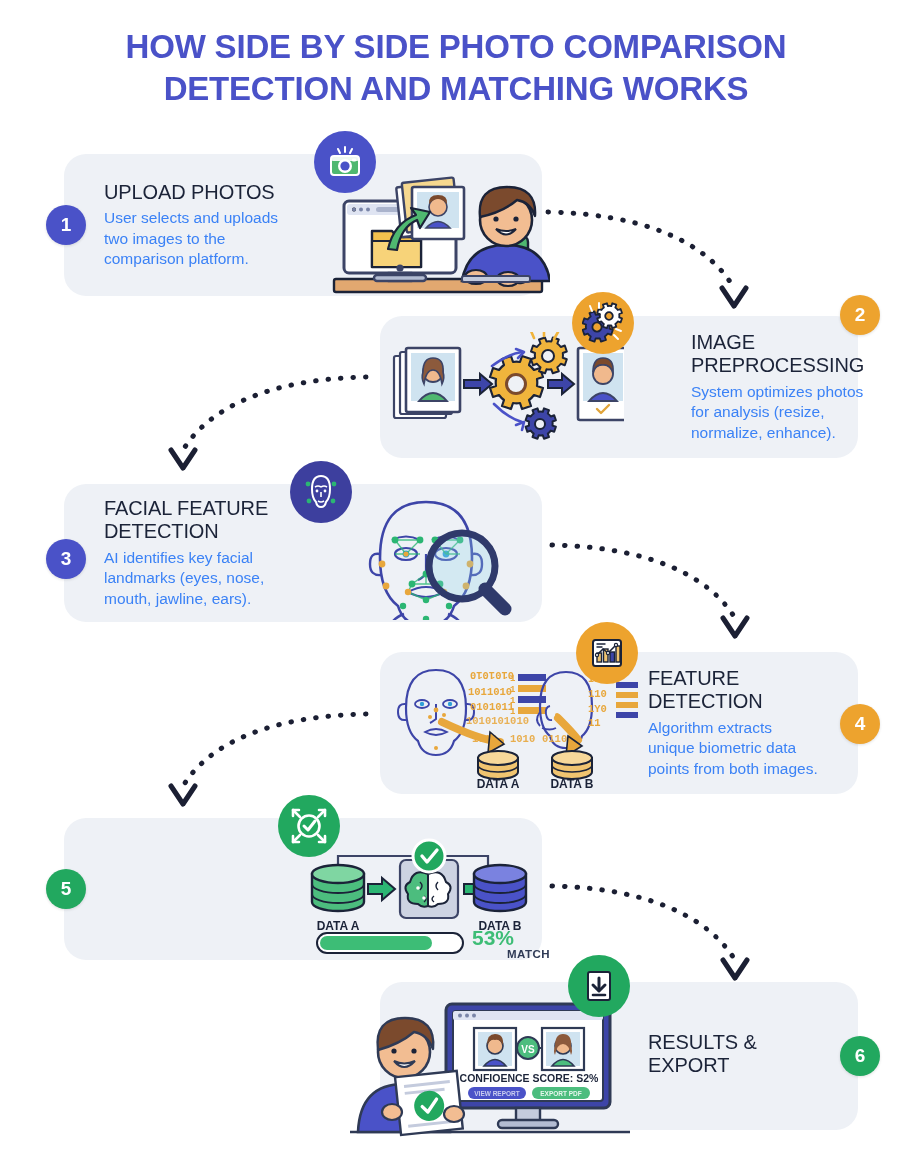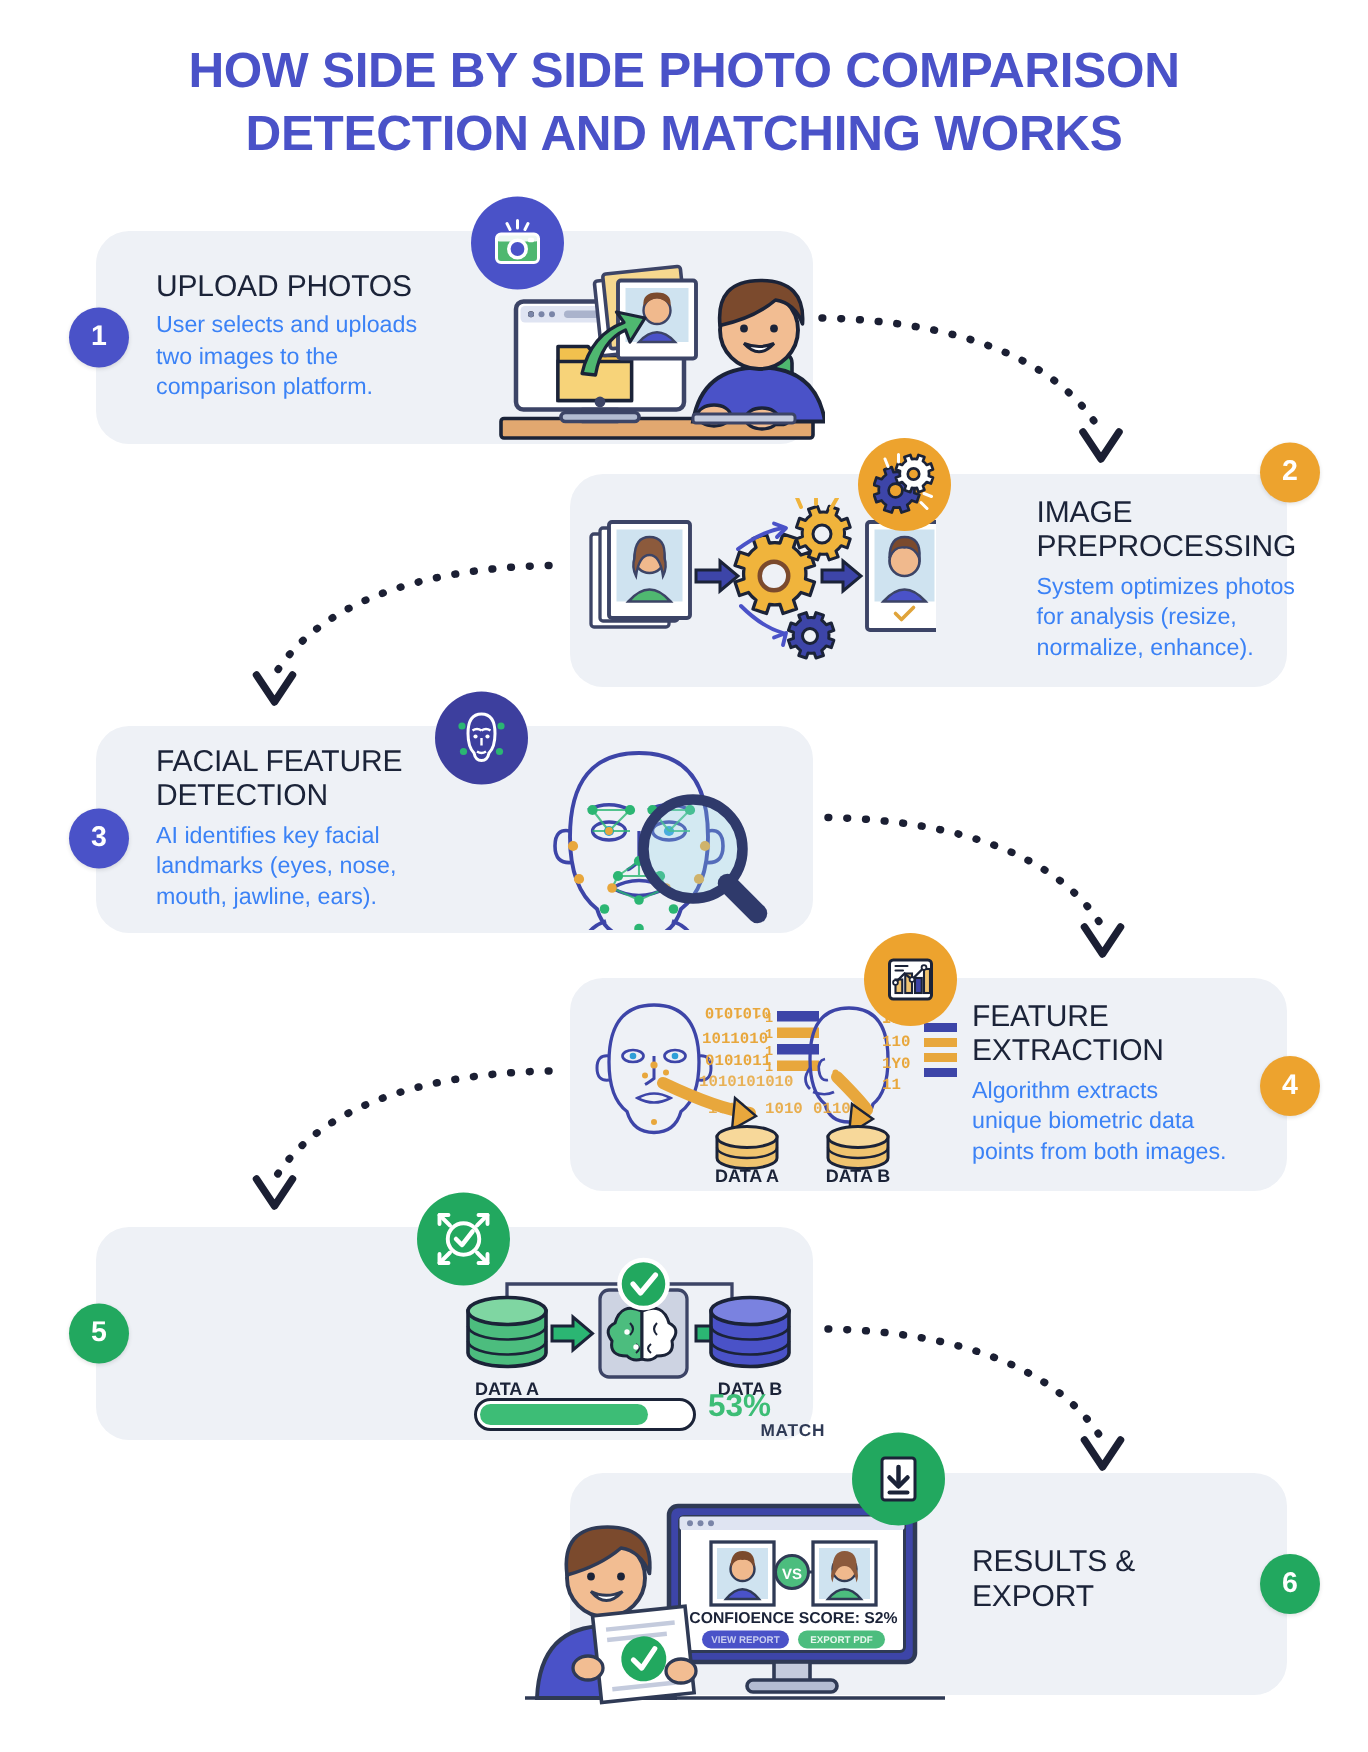--- a/index.html
+++ b/index.html
@@ -446,21 +446,21 @@
       <path d="M10 11 h8 M10 14 h5" stroke="#1b2338" stroke-width="1.4" stroke-linecap="round"></path>
     </svg>
   </div>
 
   <div class="num-badge" style="left:840px; top:704px; background:#eda32e;">
     <span>4</span>
   </div>
 
   <div class="card-text" style="left:648px; top:723px; width:214px;">
     <div class="card-heading">FEATURE
-EXTRACTION</div>
+DETECTION</div>
     <div class="card-body">Algorithm extracts
 unique biometric data
 points from both images.</div>
   </div>
 
   <div class="card" style="left:64px; top:818px; width:478px; height:142px;"></div>
 
   <div class="illus" style="left:298px; top:832px;">
     <svg width="240" height="118" viewBox="0 0 240 118">
 

